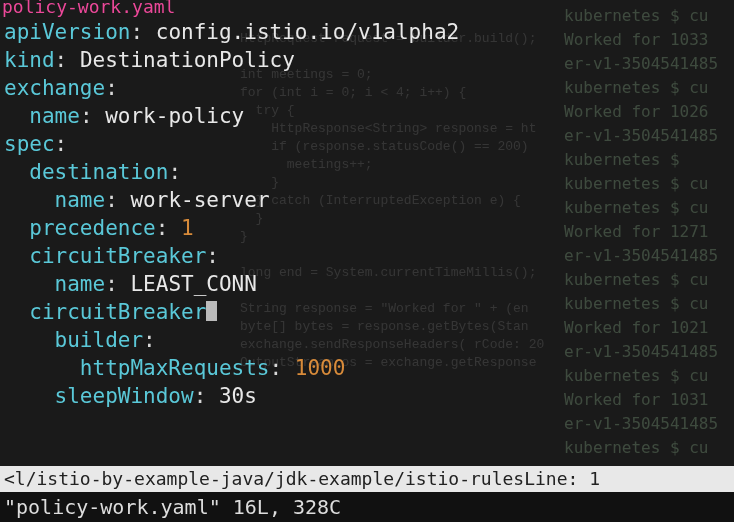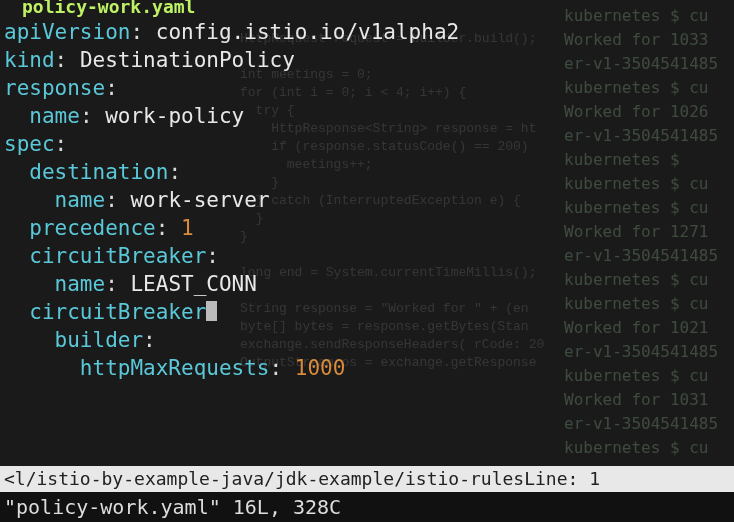--- a/index.html
+++ b/index.html
@@ -41,24 +41,23 @@
   }
   .editor {
     position: relative;
     padding: 0 4px;
     line-height: 28px;
     font-size: 21px;
   }
   .title-bar {
     height: 18px;
     font-size: 18px;
-    color: #bef264;
-    padding: 0 22px;
+    color: #ec4899;
+    padding: 0 2px;
     line-height: 14px;
-    font-weight: bold;
   }
   .line { white-space: pre; }
   .key { color: #5ac8d8; }
   .colon { color: #d8d8d8; }
   .str { color: #e8e8e8; }
   .num { color: #d88b3a; }
   .cursor {
     display: inline-block;
     width: 11px;
     height: 20px;
@@ -137,31 +136,32 @@
 kubernetes $ cu</div>
 </div>
 
 <div class="title-bar">
   <span>policy-work.yaml</span>
 </div>
 
 <div class="editor">
   <div class="line"><span class="key">apiVersion</span><span class="colon">: </span><span class="str">config.istio.io/v1alpha2</span></div>
   <div class="line"><span class="key">kind</span><span class="colon">: </span><span class="str">DestinationPolicy</span></div>
-  <div class="line"><span class="key">response</span><span class="colon">:</span></div>
+  <div class="line"><span class="key">exchange</span><span class="colon">:</span></div>
   <div class="line">  <span class="key">name</span><span class="colon">: </span><span class="str">work-policy</span></div>
   <div class="line"><span class="key">spec</span><span class="colon">:</span></div>
   <div class="line">  <span class="key">destination</span><span class="colon">:</span></div>
   <div class="line">    <span class="key">name</span><span class="colon">: </span><span class="str">work-server</span></div>
   <div class="line">  <span class="key">precedence</span><span class="colon">: </span><span class="num">1</span></div>
   <div class="line">  <span class="key">circuitBreaker</span><span class="colon">:</span></div>
   <div class="line">    <span class="key">name</span><span class="colon">: </span><span class="str">LEAST_CONN</span></div>
   <div class="line">  <span class="key">circuitBreaker</span><span class="cursor"></span></div>
   <div class="line">    <span class="key">builder</span><span class="colon">:</span></div>
   <div class="line">      <span class="key">httpMaxRequests</span><span class="colon">: </span><span class="num">1000</span></div>
+  <div class="line">    <span class="key">sleepWindow</span><span class="colon">: </span><span class="str">30s</span></div>
 </div>
 
 <div class="status-bar">
   <span>&lt;l/istio-by-example-java/jdk-example/istio-rules</span>
   <span>Line: 1</span>
 </div>
 
 <div class="cmd-bar">
   <span>"policy-work.yaml" 16L, 328C</span>
 </div>

